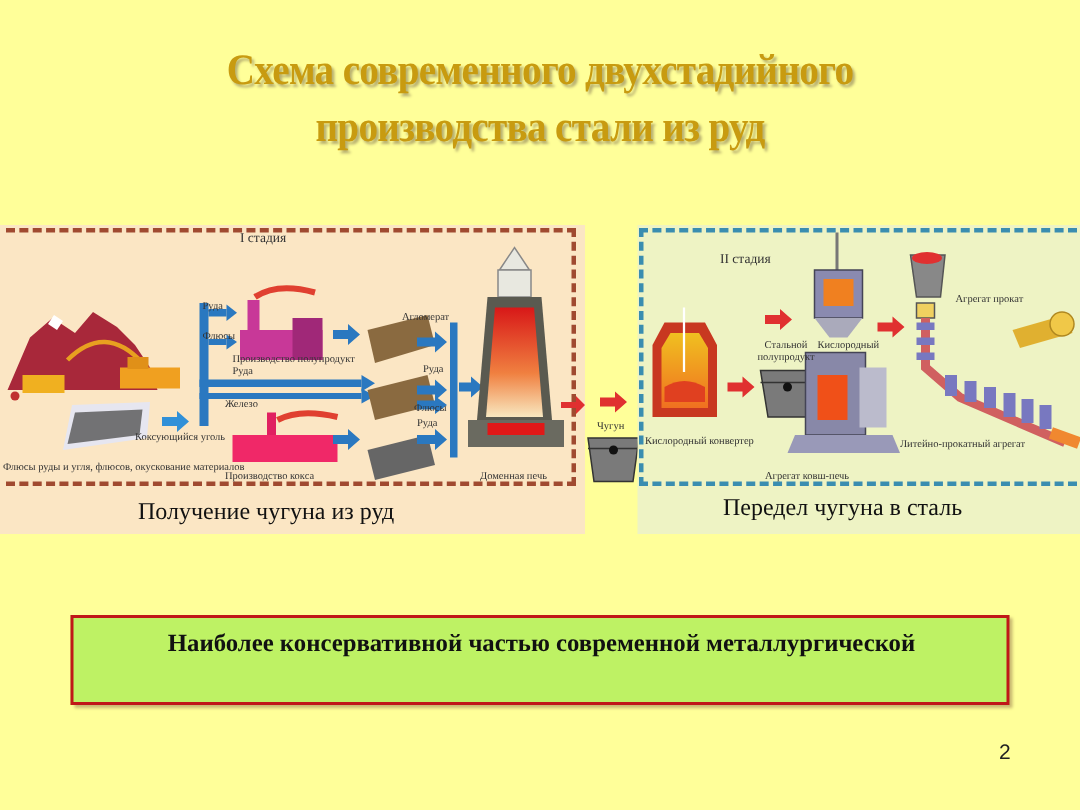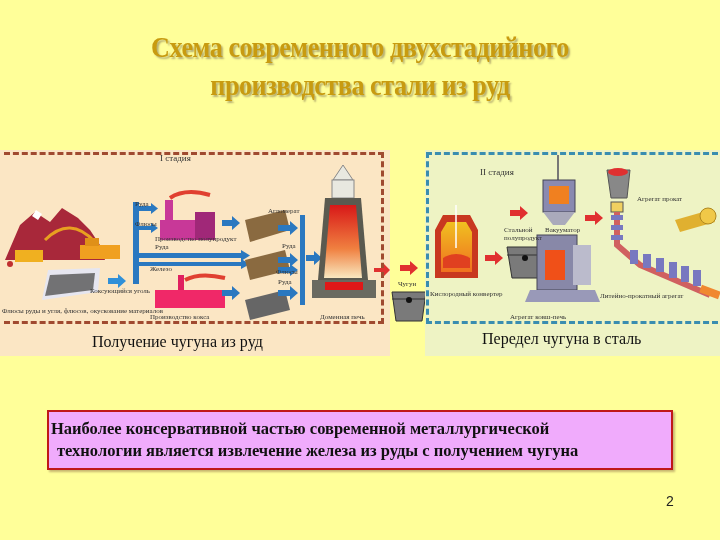--- a/index.html
+++ b/index.html
@@ -5,21 +5,21 @@
   html,body{margin:0;padding:0;}
   body{width:720px;height:540px;background:#ffff99;position:relative;overflow:hidden;font-family:"Liberation Serif",serif;}
   .title{position:absolute;left:0;top:28px;width:720px;text-align:center;font-family:"Liberation Serif",serif;font-weight:bold;font-size:29px;line-height:38px;color:#c89b10;text-shadow:2px 2px 2px #b8b070;letter-spacing:-0.5px;transform:scaleX(0.9);}
   .panel1{position:absolute;left:0;top:150px;width:390px;height:206px;background:#fbe6c4;}
   .panel2{position:absolute;left:425px;top:150px;width:295px;height:206px;background:#eef3c4;}
   .dash1{position:absolute;left:4px;top:152px;width:380px;height:172px;border:3px dashed #a04a30;border-left:none;box-sizing:border-box;}
   .dash2{position:absolute;left:426px;top:152px;width:292px;height:172px;border:3px dashed #3a8db0;border-right:none;box-sizing:border-box;}
   .cap{position:absolute;font-weight:normal;font-size:16px;color:#111;font-family:"Liberation Serif",serif;}
   .lbl{position:absolute;font-size:7px;color:#333;font-family:"Liberation Serif",serif;white-space:nowrap;}
   .stage{position:absolute;font-size:9px;color:#333;font-family:"Liberation Serif",serif;}
-  .note{position:absolute;left:47px;top:410px;width:626px;height:60px;background:#f0abfc;border:2px solid #c01818;box-sizing:border-box;box-shadow:2px 2px 2px #c8b870;}
+  .note{position:absolute;left:47px;top:410px;width:626px;height:60px;background:#bef264;border:2px solid #c01818;box-sizing:border-box;box-shadow:2px 2px 2px #c8b870;text-align:center;}
   .note-text{font-family:"Liberation Serif",serif;font-weight:bold;font-size:16.5px;line-height:22px;color:#111;padding:6px 0 0 2px;}
   .note-text span{display:block;white-space:nowrap;}
   .note-text span+span{padding-left:6px;}
   .pagenum{position:absolute;left:666px;top:493px;font-size:14px;color:#222;font-family:"Liberation Sans",sans-serif;}
   svg{position:absolute;}
 </style>
 </head>
 <body>
 
 <div class="title">
@@ -189,28 +189,27 @@
   </g>
 
   <g>
     <polygon points="250,70 285,60 290,72 255,82" fill="#e0b030"></polygon>
     <ellipse cx="283" cy="66" rx="8" ry="8" fill="#f0c848" stroke="#b08820"></ellipse>
   </g>
 </svg>
 
 <div class="stage" style="left:480px;top:167px">II стадия</div>
 <div class="lbl" style="left:430px;top:290px">Кислородный конвертер</div>
-<div class="lbl" style="left:504px;top:226px;width:40px;white-space:normal;">Стальной полупродукт</div>
-<div class="lbl" style="left:545px;top:226px">Вакууматор</div>
+<div class="lbl" style="left:504px;top:226px;width:40px;white-space:normal;text-align:center">Стальной полупродукт</div>
+<div class="lbl" style="left:545px;top:226px">Кислородный</div>
 <div class="lbl" style="left:510px;top:313px">Агрегат ковш-печь</div>
 <div class="lbl" style="left:637px;top:195px">Агрегат прокат</div>
 <div class="lbl" style="left:600px;top:292px">Литейно-прокатный агрегат</div>
 
 <div class="cap" style="left:482px;top:330px">Передел чугуна в сталь</div>
 
 <div class="note">
   <div class="note-text">
     <span>Наиболее консервативной частью современной металлургической</span>
-    <span>технологии является извлечение железа из руды с получением чугуна</span>
   </div>
 </div>
 
 <div class="pagenum">2</div>
 
 </body></html>

